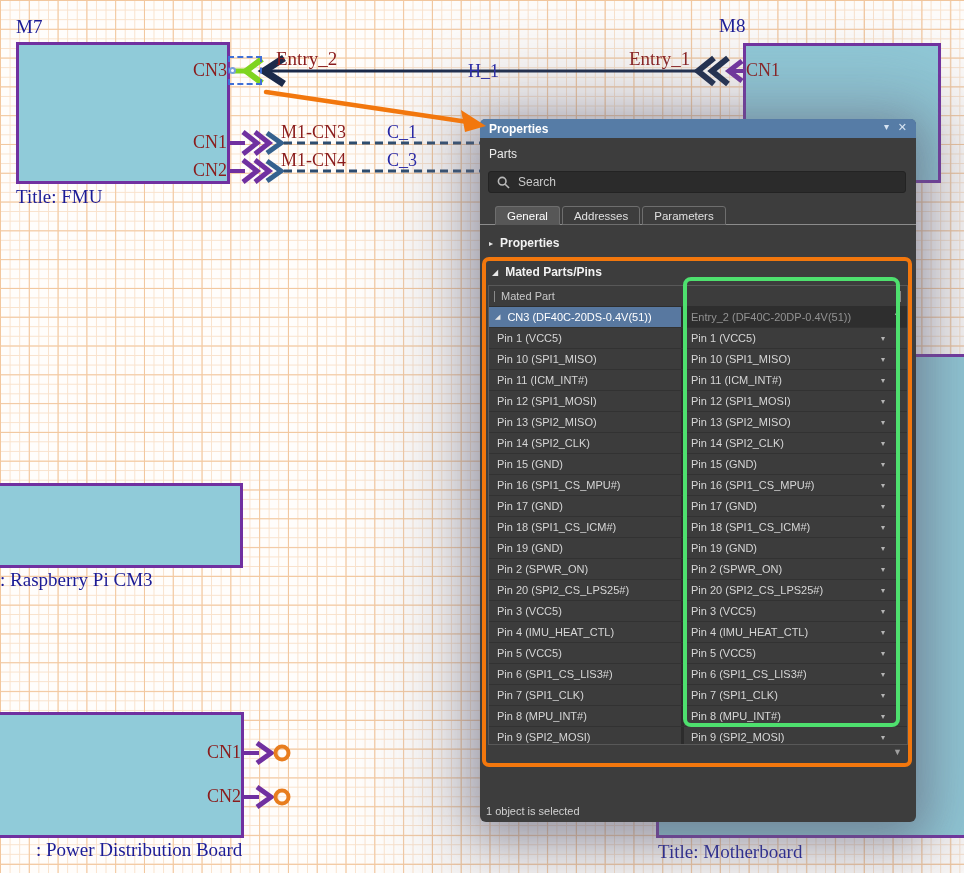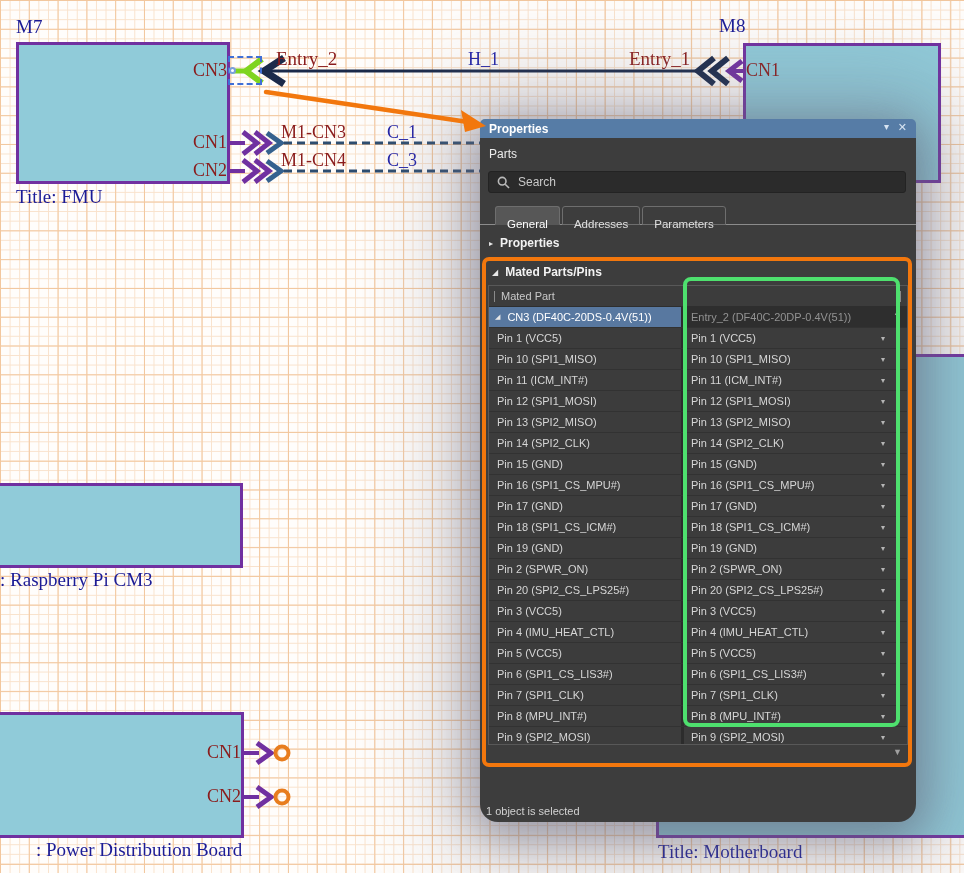--- a/index.html
+++ b/index.html
@@ -21,36 +21,36 @@
   .fs19{font-size:19px;} .fs18{font-size:18px;}
   .ralign{text-align:right;}
   .svg-overlay{position:absolute; left:0; top:0; z-index:2; pointer-events:none;}
   .annot-overlay{position:absolute; left:0; top:0; z-index:8; pointer-events:none;}
   .sel-box{position:absolute; left:228px; top:56px; width:34px; height:29px;
     border:2px dashed #3f6fd6; box-sizing:border-box; z-index:3;}
   .sel-handle{position:absolute; left:229px; top:67px; width:7px; height:7px;
     border-radius:50%; background:#fff; border:2px solid #7aa0dc; box-sizing:border-box; z-index:4;}
   
   .panel{position:absolute; left:480px; top:119px; width:436px; height:703px;
-    background:#3d3d3d; border-radius:18px; z-index:5;
+    background:#3d3d3d; border-radius:6px; z-index:5;
     font-family:"Liberation Sans","DejaVu Sans",sans-serif;
     box-shadow:0 10px 45px 8px rgba(90,90,110,.5), 0 0 90px 40px rgba(120,120,140,.3);}
   .titlebar{position:absolute; left:0; top:0; right:0; height:19px; background:#567ca6;
     border-radius:5px 5px 0 0; display:flex; align-items:center;}
   .titlebar .ttl{color:#fff; font-size:12px; font-weight:bold; padding-left:9px;}
   .tb-ico{position:absolute; top:2px; color:#d7e4f2; font-size:10px; cursor:default;}
   .ico-collapse{right:27px;} .ico-close{right:9px; font-size:11px;}
   .obj-type{position:absolute; left:9px; top:28px; color:#ececec; font-size:12px;}
   .searchbox{position:absolute; left:8px; top:52px; width:418px; height:22px;
     background:#2b2b2b; border:1px solid #232323; border-radius:3px; box-sizing:border-box;
     display:flex; align-items:center;}
   .searchbox svg{margin-left:8px;}
   .searchbox .ph{color:#c9c9c9; font-size:12px; margin-left:8px;}
   .tabs{position:absolute; left:15px; top:87px; display:flex; gap:2px; z-index:2;}
-  .tab{height:19px; line-height:19px; padding:8px 11px; font-size:11.5px;
+  .tab{height:19px; line-height:19px; padding:0 11px; font-size:11.5px;
     border:1px solid #6e6e6e; border-radius:3px 3px 0 0; box-sizing:border-box; color:#e0e0e0; background:#3d3d3d;}
   .tab.active{background:#575757; color:#fff; border-bottom:1px solid #575757;}
   .tab-line{position:absolute; left:0; right:0; top:105px; height:1px; background:#8c8c8c;}
   .section-h{position:absolute; display:flex; align-items:center; gap:7px; color:#f2f2f2;
     font-size:12px; font-weight:bold;}
   .sec-props{left:9px; top:117px;}
   .sec-mated{left:12px; top:146px; z-index:3;}
   .tri{font-size:8px; color:#e8e8e8; font-weight:normal;}
   .orange-box{position:absolute; left:2px; top:138px; width:430px; height:510px;
     border:4px solid #f2770d; border-radius:7px; box-sizing:border-box; z-index:2; pointer-events:none;}
@@ -123,21 +123,21 @@
   <div class="sel-box"></div>
   <div class="sel-handle"></div>
 
   <div class="slabel navy fs19" style="left:16px;top:16px;">M7</div>
   <div class="slabel navy fs19" style="left:719px;top:15px;text-align:center;">M8</div>
   <div class="slabel maroon fs18 ralign" style="left:169px;top:60px;width:58px;">CN3</div>
   <div class="slabel maroon fs18 ralign" style="left:169px;top:132px;width:58px;">CN1</div>
   <div class="slabel maroon fs18 ralign" style="left:169px;top:160px;width:58px;">CN2</div>
   <div class="slabel navy fs19" style="left:16px;top:186px;">Title: FMU</div>
   <div class="slabel maroon fs19" style="left:276px;top:48px;">Entry_2</div>
-  <div class="slabel blue fs18" style="left:468px;top:49px;">H_1</div>
+  <div class="slabel blue fs18" style="left:468px;top:61px;">H_1</div>
   <div class="slabel maroon fs19" style="left:629px;top:48px;">Entry_1</div>
   <div class="slabel maroon fs18" style="left:746px;top:60px;">CN1</div>
   <div class="slabel maroon fs18" style="left:281px;top:122px;">M1-CN3</div>
   <div class="slabel blue fs18" style="left:387px;top:122px;">C_1</div>
   <div class="slabel maroon fs18" style="left:281px;top:150px;">M1-CN4</div>
   <div class="slabel blue fs18" style="left:387px;top:150px;">C_3</div>
   <div class="slabel navy fs19" style="left:0px;top:569px;">: Raspberry Pi CM3</div>
   <div class="slabel maroon fs18 ralign" style="left:181px;top:742px;width:60px;">CN1</div>
   <div class="slabel maroon fs18 ralign" style="left:181px;top:786px;width:60px;">CN2</div>
   <div class="slabel navy fs19" style="left:0px;top:839px;padding-left:36px;">: Power Distribution Board</div>

